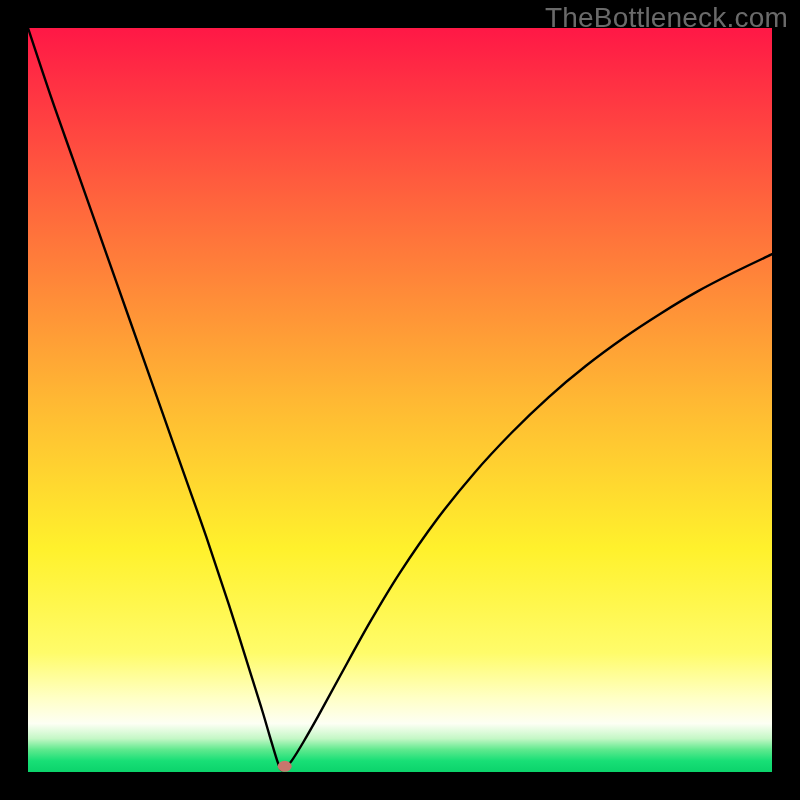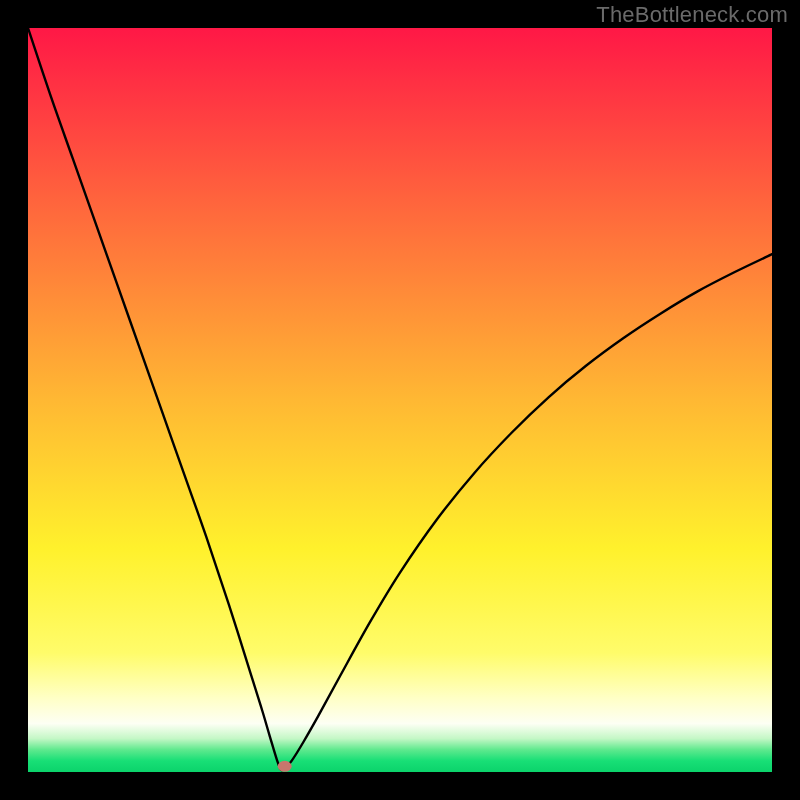--- a/index.html
+++ b/index.html
@@ -28,21 +28,21 @@
   .plot-area svg {
     display: block;
     width: 744px;
     height: 744px;
   }
   .watermark {
     position: absolute;
     top: 2px;
     right: 12px;
     color: #6a6a6a;
-    font-size: 22px;
+    font-size: 28px;
     font-weight: 400;
     letter-spacing: 0.2px;
     user-select: none;
     text-align: center;
   }
 </style>
 </head>
 <body>
 
 <div class="frame">

